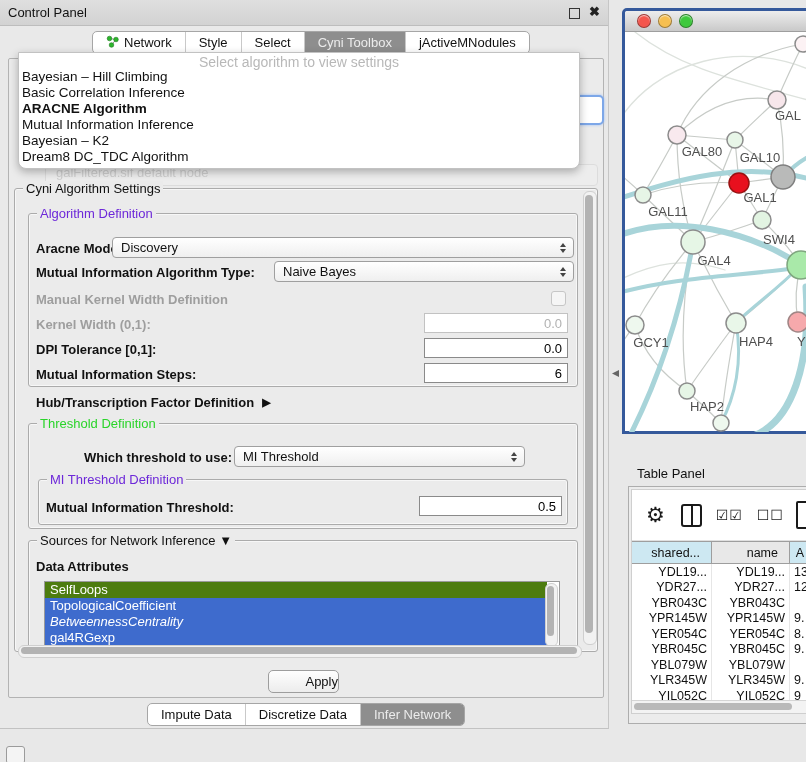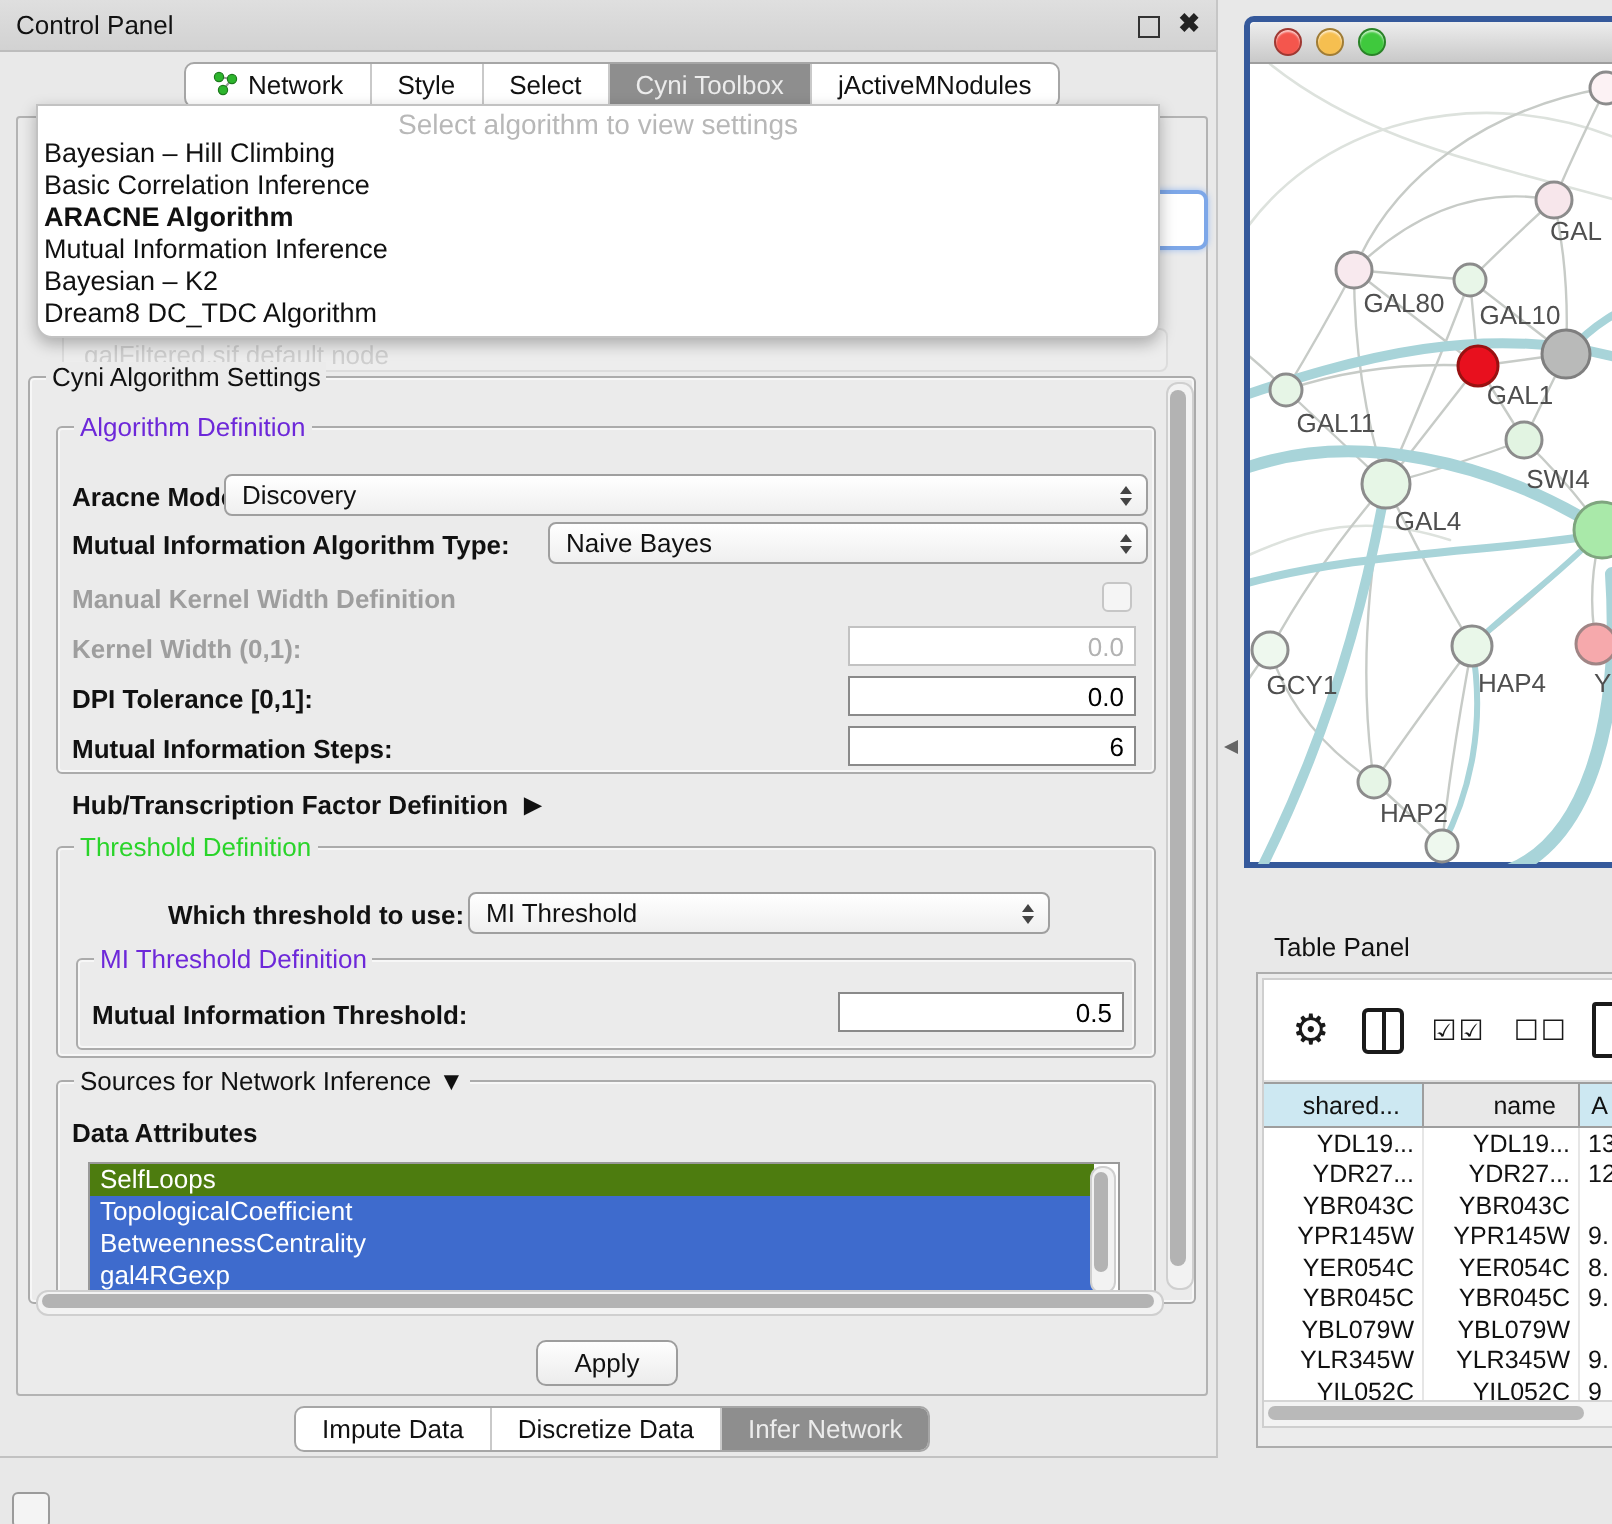--- a/index.html
+++ b/index.html
@@ -29,22 +29,22 @@
 
   
   .combo{display:flex;align-items:center;background:linear-gradient(#ffffff,#efefef);
     border:1px solid #9f9f9f;border-radius:4px;font-size:13px;padding-left:8px;box-sizing:border-box;height:21px}
   .stepper{display:flex;flex-direction:column;gap:2px;margin-left:auto;margin-right:7px}
   .stepper i{display:block;width:0;height:0;border-left:3.5px solid transparent;border-right:3.5px solid transparent}
   .stepper .up{border-bottom:4.5px solid #444}
   .stepper .dn{border-top:4.5px solid #444}
 
   
-  #bg-combo{left:31px;top:164px;width:553px;height:22px;background:#f1f1f1;
-    border:1px solid #c3c3c3;border-radius:4px;display:flex;align-items:flex-end;
+  #bg-combo{left:45px;top:164px;width:553px;height:22px;background:#f1f1f1;
+    border:1px solid #c3c3c3;border-radius:4px;display:flex;align-items:flex-start;
     padding-left:10px;box-sizing:border-box;font-size:13px;color:#9a9a9a;opacity:.35}
   #focus-frag{left:560px;top:95px;width:40px;height:26px;border:2px solid #7da7e8;
     border-radius:5px;background:#fff;box-shadow:0 0 3px #9cbdf2}
 
   
   #algo-popup{left:18px;top:52px;width:560px;height:115px;background:#fff;
     border:1px solid #c2c2c2;border-radius:0 0 8px 8px;box-shadow:0 3px 8px rgba(0,0,0,.28);z-index:30}
   #algo-placeholder{text-align:center;color:#b8b8b8;font-size:14px;height:15px;padding-top:1px}
   .algo-item{font-size:13.5px;height:16px;line-height:16px;padding-left:3px;white-space:nowrap}
   .algo-item.b{font-weight:bold}
@@ -66,21 +66,21 @@
   .vthumb{position:absolute;left:1px;width:8px;background:#b3b3b3;border-radius:5px}
   .htrack{position:absolute;height:11px;background:#f2f2f2;border:1px solid #cfcfcf;border-radius:6px}
   .hthumb{position:absolute;top:1px;height:7px;background:#b3b3b3;border-radius:5px}
 
   
   #attr-list{left:44px;top:581px;width:514px;height:66px;border:1px solid #9a9a9a;background:#fff;overflow:hidden}
   .attr-item{height:16px;line-height:16px;font-size:13px;color:#fff;padding-left:5px;width:497px}
   #attr-vscroll{left:545px;top:583px;height:62px}
 
   #apply-btn{left:268px;top:670px;width:69px;height:21px;border:1px solid #9d9d9d;border-radius:5px;
-    background:linear-gradient(#fefefe,#ececec);font-size:13px;display:flex;align-items:center;justify-content:center}
+    background:linear-gradient(#fefefe,#ececec);font-size:13px;display:flex;align-items:center;justify-content:flex-end}
 
   #hub-row{left:36px;top:395px;font-size:13px;font-weight:bold;display:flex;align-items:center;gap:8px}
   #hub-arrow{font-size:11px}
 
   
   #net-window{left:622px;top:8px;width:200px;height:426px;border:3px solid #35599b;
     border-radius:5px 5px 0 0;background:#fff;box-sizing:border-box}
   #net-titlebar{height:20px;background:linear-gradient(#ededed,#c9c9c9);
     border-bottom:1px solid #9e9e9e;border-radius:3px 3px 0 0;display:flex;align-items:center;padding-left:12px;gap:7px}
   .light{width:12px;height:12px;border-radius:50%;box-shadow:inset 0 1px 1px rgba(255,255,255,.7);border:.5px solid rgba(0,0,0,.35)}
@@ -234,21 +234,21 @@
   <div class="groupbox" style="left:28px;top:540px;width:548px;height:108px">
     <span class="legend">
       <span>Sources for Network Inference</span>
       <span>▼</span>
     </span>
   </div>
   <span class="lbl" style="left:36px;top:559px">Data Attributes</span>
   <div id="attr-list" class="abs">
       <div class="attr-item" style="background: #4d7c0f;">SelfLoops</div>
       <div class="attr-item" style="background: rgb(62, 107, 205);">TopologicalCoefficient</div>
-      <div class="attr-item" style="background: rgb(62, 107, 205);">BetweennessCentrality</div>
+      <div class="attr-item" style="background: rgb(62, 107, 205); font-style: italic;">BetweennessCentrality</div>
       <div class="attr-item" style="background: rgb(62, 107, 205);">gal4RGexp</div>
     </div>
   <div id="attr-vscroll" class="vtrack abs" style="width:11px">
     <span class="vthumb" style="top:2px;height:50px;width:7px"></span>
   </div>
 
   <div class="vtrack" style="left:583px;top:191px;height:452px">
     <span class="vthumb" style="top:3px;height:438px"></span>
   </div>
   <div class="htrack" style="left:18px;top:645px;width:562px">

